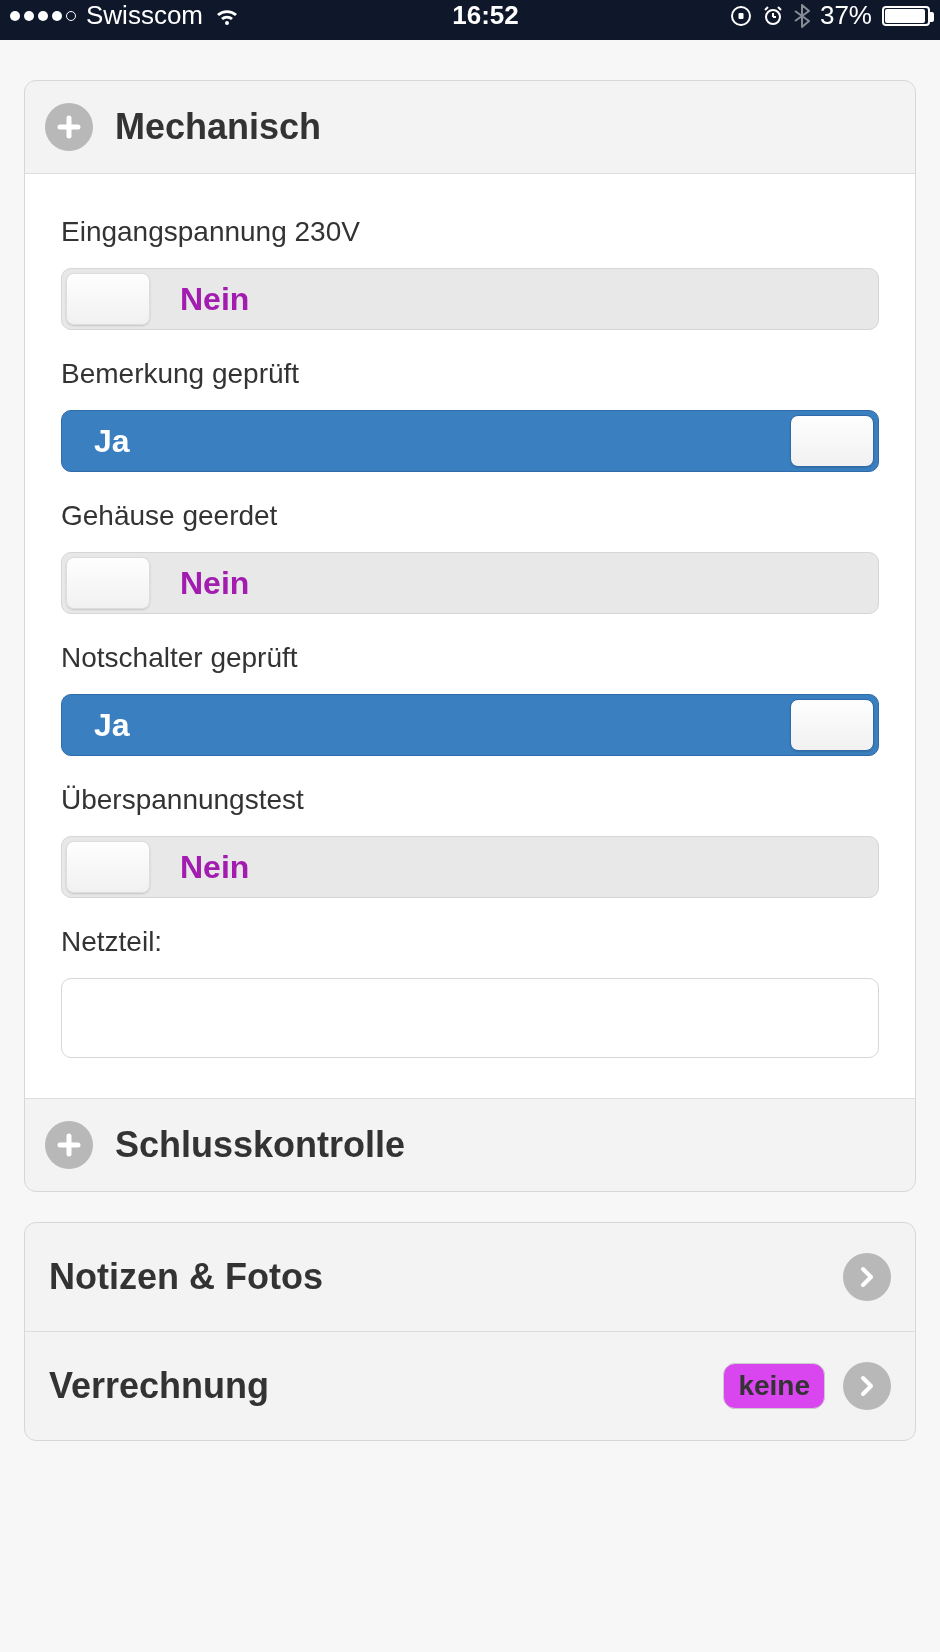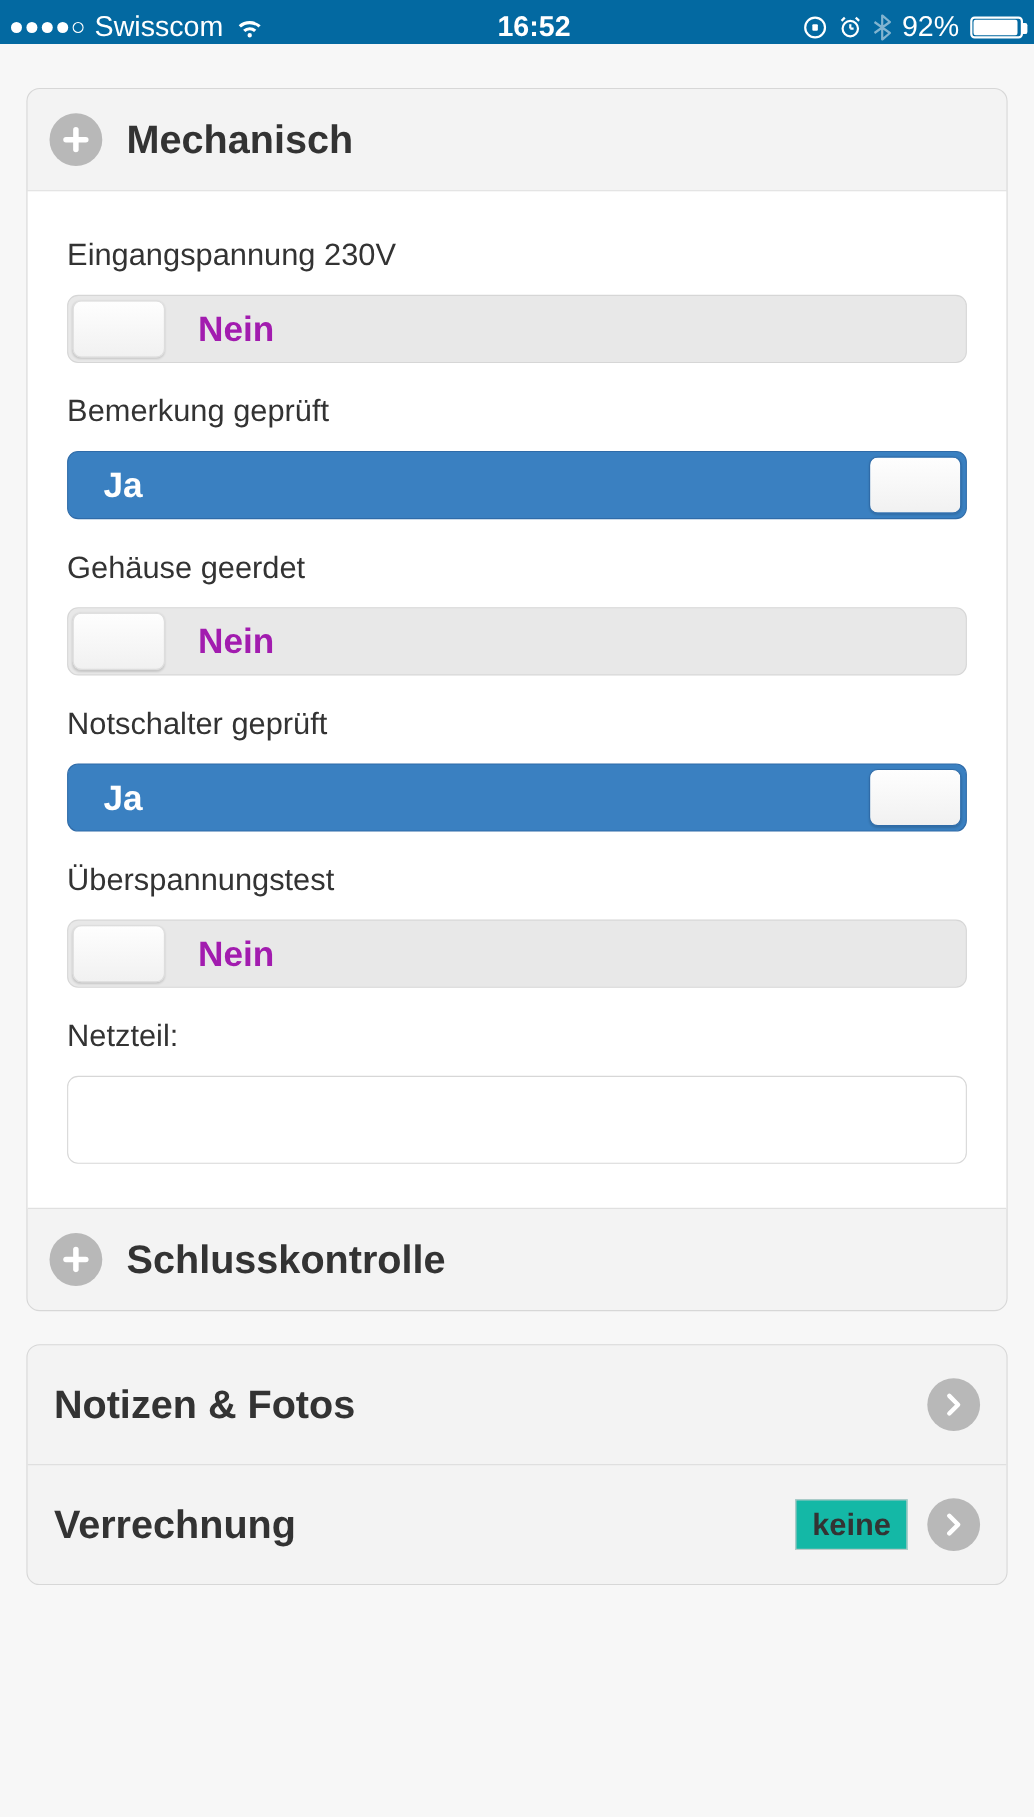--- a/index.html
+++ b/index.html
@@ -1,18 +1,18 @@
 <!DOCTYPE html>
 <html><head>
 <meta charset="utf-8">
 <style>
   * { box-sizing: border-box; margin: 0; padding: 0; }
   html, body { width: 940px; height: 1652px; font-family: -apple-system, "Helvetica Neue", Arial, sans-serif; background: #f7f7f7; color: #333; }
   
-  .status-bar { background: #0369a1; color: #fff; height: 40px; display: flex; align-items: flex-end; justify-content: space-between; padding: 0 10px; font-size: 26px; }
+  .status-bar { background: #0f172a; color: #fff; height: 40px; display: flex; align-items: flex-start; justify-content: space-between; padding: 0 10px; font-size: 26px; }
   .status-left { display: flex; align-items: center; gap: 10px; }
   .status-right { display: flex; align-items: center; gap: 10px; }
   .dots { display: flex; gap: 4px; align-items: center; }
   .dot { width: 10px; height: 10px; border-radius: 50%; background: #fff; }
   .dot.hollow { background: transparent; border: 1.5px solid #fff; }
   .wifi-icon, .lock-rot-icon, .alarm-icon, .bt-icon { display: inline-flex; }
   .battery { display: inline-flex; align-items: center; }
   .battery-rect { width: 48px; height: 20px; border: 2px solid #fff; border-radius: 4px; position: relative; display: inline-block; }
   .battery-rect::after { content:''; position:absolute; right:-6px; top:4px; width:4px; height:10px; background:#fff; border-radius:0 2px 2px 0; }
   .battery-fill { position:absolute; left:1px; top:1px; bottom:1px; width:92%; background:#fff; border-radius:2px; }
@@ -36,21 +36,21 @@
   .toggle .state { font-size: 32px; font-weight: 700; }
   .toggle.off .state { color:#a21caf; margin-left: 118px; }
   .toggle.on  .state { color:#fff; margin-left: 32px; }
   .text-input { width: 100%; height: 80px; border: 1.5px solid #d7d7d7; border-radius: 10px; background: #fff; font-size: 30px; padding: 10px 14px; }
 
   .panel.spaced { margin-top: 30px; }
   .list-row { display:flex; align-items:center; justify-content:space-between; padding: 30px 24px; border-bottom: 1px solid #ddd; }
   .list-row:last-child { border-bottom: none; }
   .list-row .title { font-size: 36px; font-weight: 700; color:#333; }
   .chevron-circ { width:48px; height:48px; border-radius:50%; background:#b8b8b8; display:flex; align-items:center; justify-content:center; }
-  .small-btn { background:#14b8a6; border:1.5px solid #ccc; border-radius:0; padding:6px 14px; font-size:28px; font-weight:700; color:#333; }
+  .small-btn { background:#d946ef; border:1.5px solid #ccc; border-radius:12px; padding:6px 14px; font-size:28px; font-weight:700; color:#333; }
   .row-right { display:flex; align-items:center; gap:18px; }
 </style>
 </head>
 <body>
 
 <div class="status-bar">
   <div class="status-left">
     <span class="dots">
       <span class="dot"></span>
         <span class="dot"></span>
@@ -80,21 +80,21 @@
           <line x1="11" y1="12" x2="14" y2="12" stroke="#fff" stroke-width="2"></line>
           <line x1="3" y1="5" x2="6" y2="2" stroke="#fff" stroke-width="2"></line>
           <line x1="19" y1="5" x2="16" y2="2" stroke="#fff" stroke-width="2"></line>
         </svg>
     </span>
     <span class="bt-icon" style="opacity:.5;">
       <svg width="16" height="24" viewBox="0 0 16 24">
           <path d="M8 1v22l7-6-7-5 7-5-7-6zM1 7l7 5-7 5" stroke="#fff" stroke-width="2" fill="none" stroke-linejoin="round"></path>
         </svg>
     </span>
-    <span>92%</span>
+    <span>37%</span>
     <span class="battery">
       <span class="battery-rect">
           <span class="battery-fill"></span>
         </span>
     </span>
   </div>
 </div>
 
 <div class="page">
 

